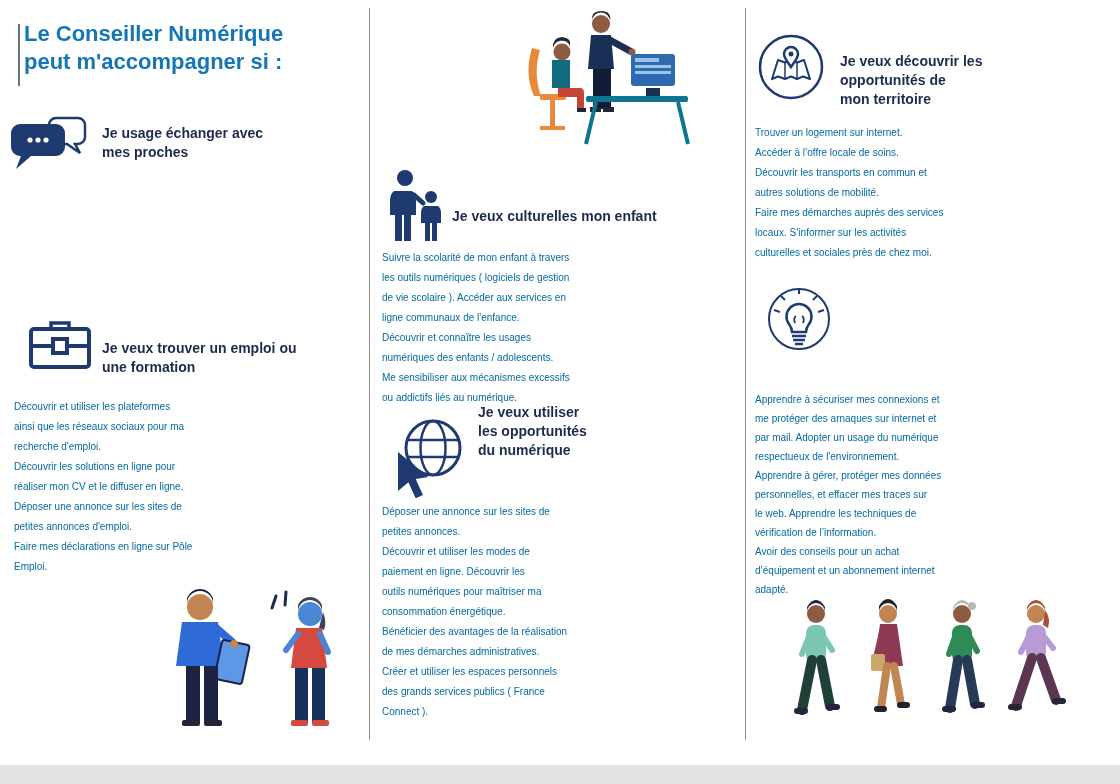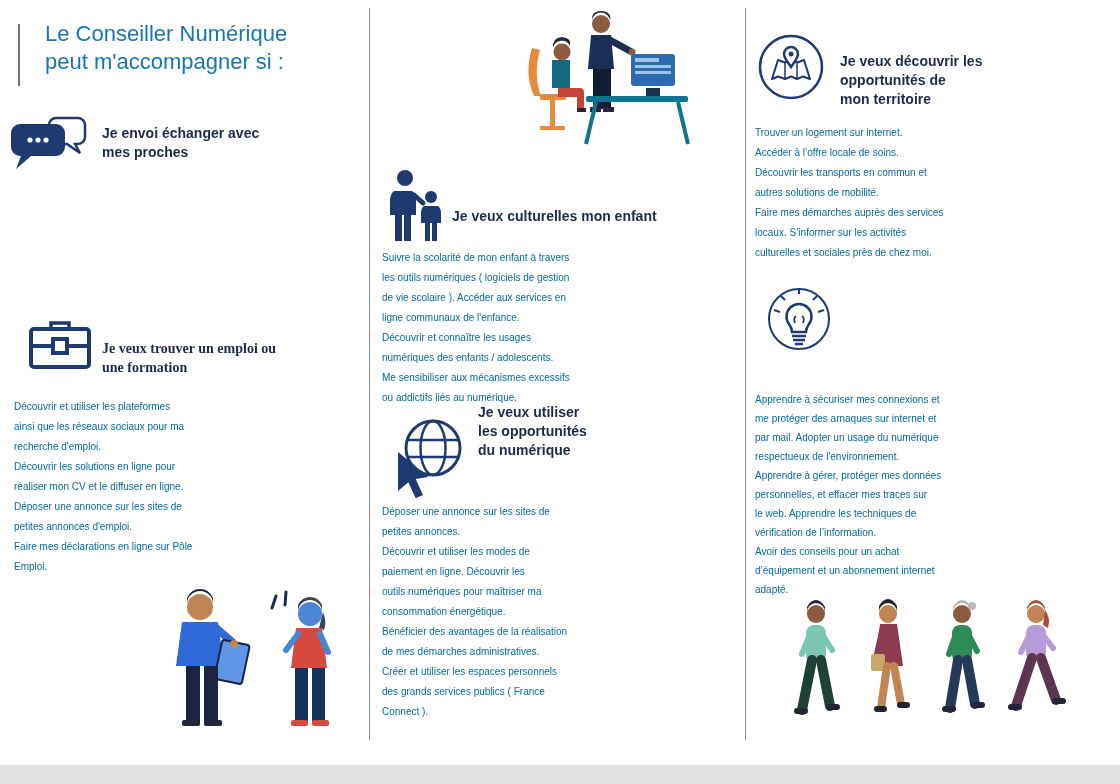--- a/index.html
+++ b/index.html
@@ -7,24 +7,24 @@
     position: relative;
     width: 1120px;
     height: 784px;
     background: #ffffff;
     font-family: "Liberation Sans", sans-serif;
     overflow: hidden;
   }
 
   .title {
     position: absolute;
-    left: 45px; top: 20px;
+    left: 24px; top: 20px;
     width: 330px;
     font-size: 22px;
-    font-weight: normal;
+    font-weight: bold;
     line-height: 28px;
     color: #1576b6;
     white-space: pre-line;
     margin: 0;
   }
   .title-rule {
     position: absolute;
     left: 18px; top: 24px;
     width: 2px; height: 62px;
     background: #6b7280;
@@ -54,21 +54,21 @@
   }
   .icon { position: absolute; }
   .icon svg, .illustration svg { display: block; width: 100%; height: 100%; }
   .illustration { position: absolute; }
 
   
   .icon-chat        { left: 10px;  top: 114px; width: 84px; height: 60px; }
   .h-echanger       { left: 102px; top: 124px; }
   .b-echanger       { left: 14px;  top: 183px; width: 352px; }
   .icon-briefcase   { left: 28px;  top: 315px; width: 64px; height: 58px; }
-  .h-emploi         { left: 102px; top: 339px; font-family: Liberation Serif, serif; }
+  .h-emploi         { left: 102px; top: 339px; }
   .b-emploi         { left: 14px;  top: 397px; width: 352px; }
   .illu-conversation{ left: 140px; top: 582px; width: 230px; height: 152px; }
 
   
   .illu-desk        { left: 498px; top: 8px;   width: 195px; height: 140px; }
   .icon-family      { left: 388px; top: 168px; width: 58px;  height: 76px; }
   .h-enfant         { left: 452px; top: 207px; }
   .b-enfant         { left: 382px; top: 248px; width: 358px; }
   .icon-globe       { left: 386px; top: 416px; width: 84px;  height: 82px; }
   .h-opportunites   { left: 478px; top: 403px; }
@@ -103,21 +103,21 @@
 
   <div class="icon icon-chat">
     <svg viewBox="0 0 84 60">
       <path d="M46 4 h22 a7 7 0 0 1 7 7 v12 a7 7 0 0 1 -7 7 h-3 l5 9 -13 -9 h-11 a7 7 0 0 1 -7 -7 v-12 a7 7 0 0 1 7 -7 z" fill="#ffffff" stroke="#1e3a70" stroke-width="2.5"></path>
       <path d="M10 10 h36 a9 9 0 0 1 9 9 v14 a9 9 0 0 1 -9 9 h-25 l-15 13 5 -13 h-1 a9 9 0 0 1 -9 -9 v-14 a9 9 0 0 1 9 -9 z" fill="#1e3a70"></path>
       <circle cx="20" cy="26" r="2.6" fill="#ffffff"></circle>
       <circle cx="28" cy="26" r="2.6" fill="#ffffff"></circle>
       <circle cx="36" cy="26" r="2.6" fill="#ffffff"></circle>
     </svg>
   </div>
-  <div class="heading h-echanger">Je envoi échanger avec
+  <div class="heading h-echanger">Je usage échanger avec
 mes proches</div>
 
   <div class="icon icon-briefcase">
     <svg viewBox="0 0 64 58">
       <path d="M23 14 v-6 h18 v6" fill="none" stroke="#1e3a70" stroke-width="3.5"></path>
       <rect x="3" y="14" width="58" height="38" rx="3" fill="#ffffff" stroke="#1e3a70" stroke-width="4"></rect>
       <line x1="3" y1="31" x2="25" y2="31" stroke="#1e3a70" stroke-width="4"></line>
       <line x1="39" y1="31" x2="61" y2="31" stroke="#1e3a70" stroke-width="4"></line>
       <rect x="25" y="24" width="14" height="14" fill="#ffffff" stroke="#1e3a70" stroke-width="4"></rect>
     </svg>

